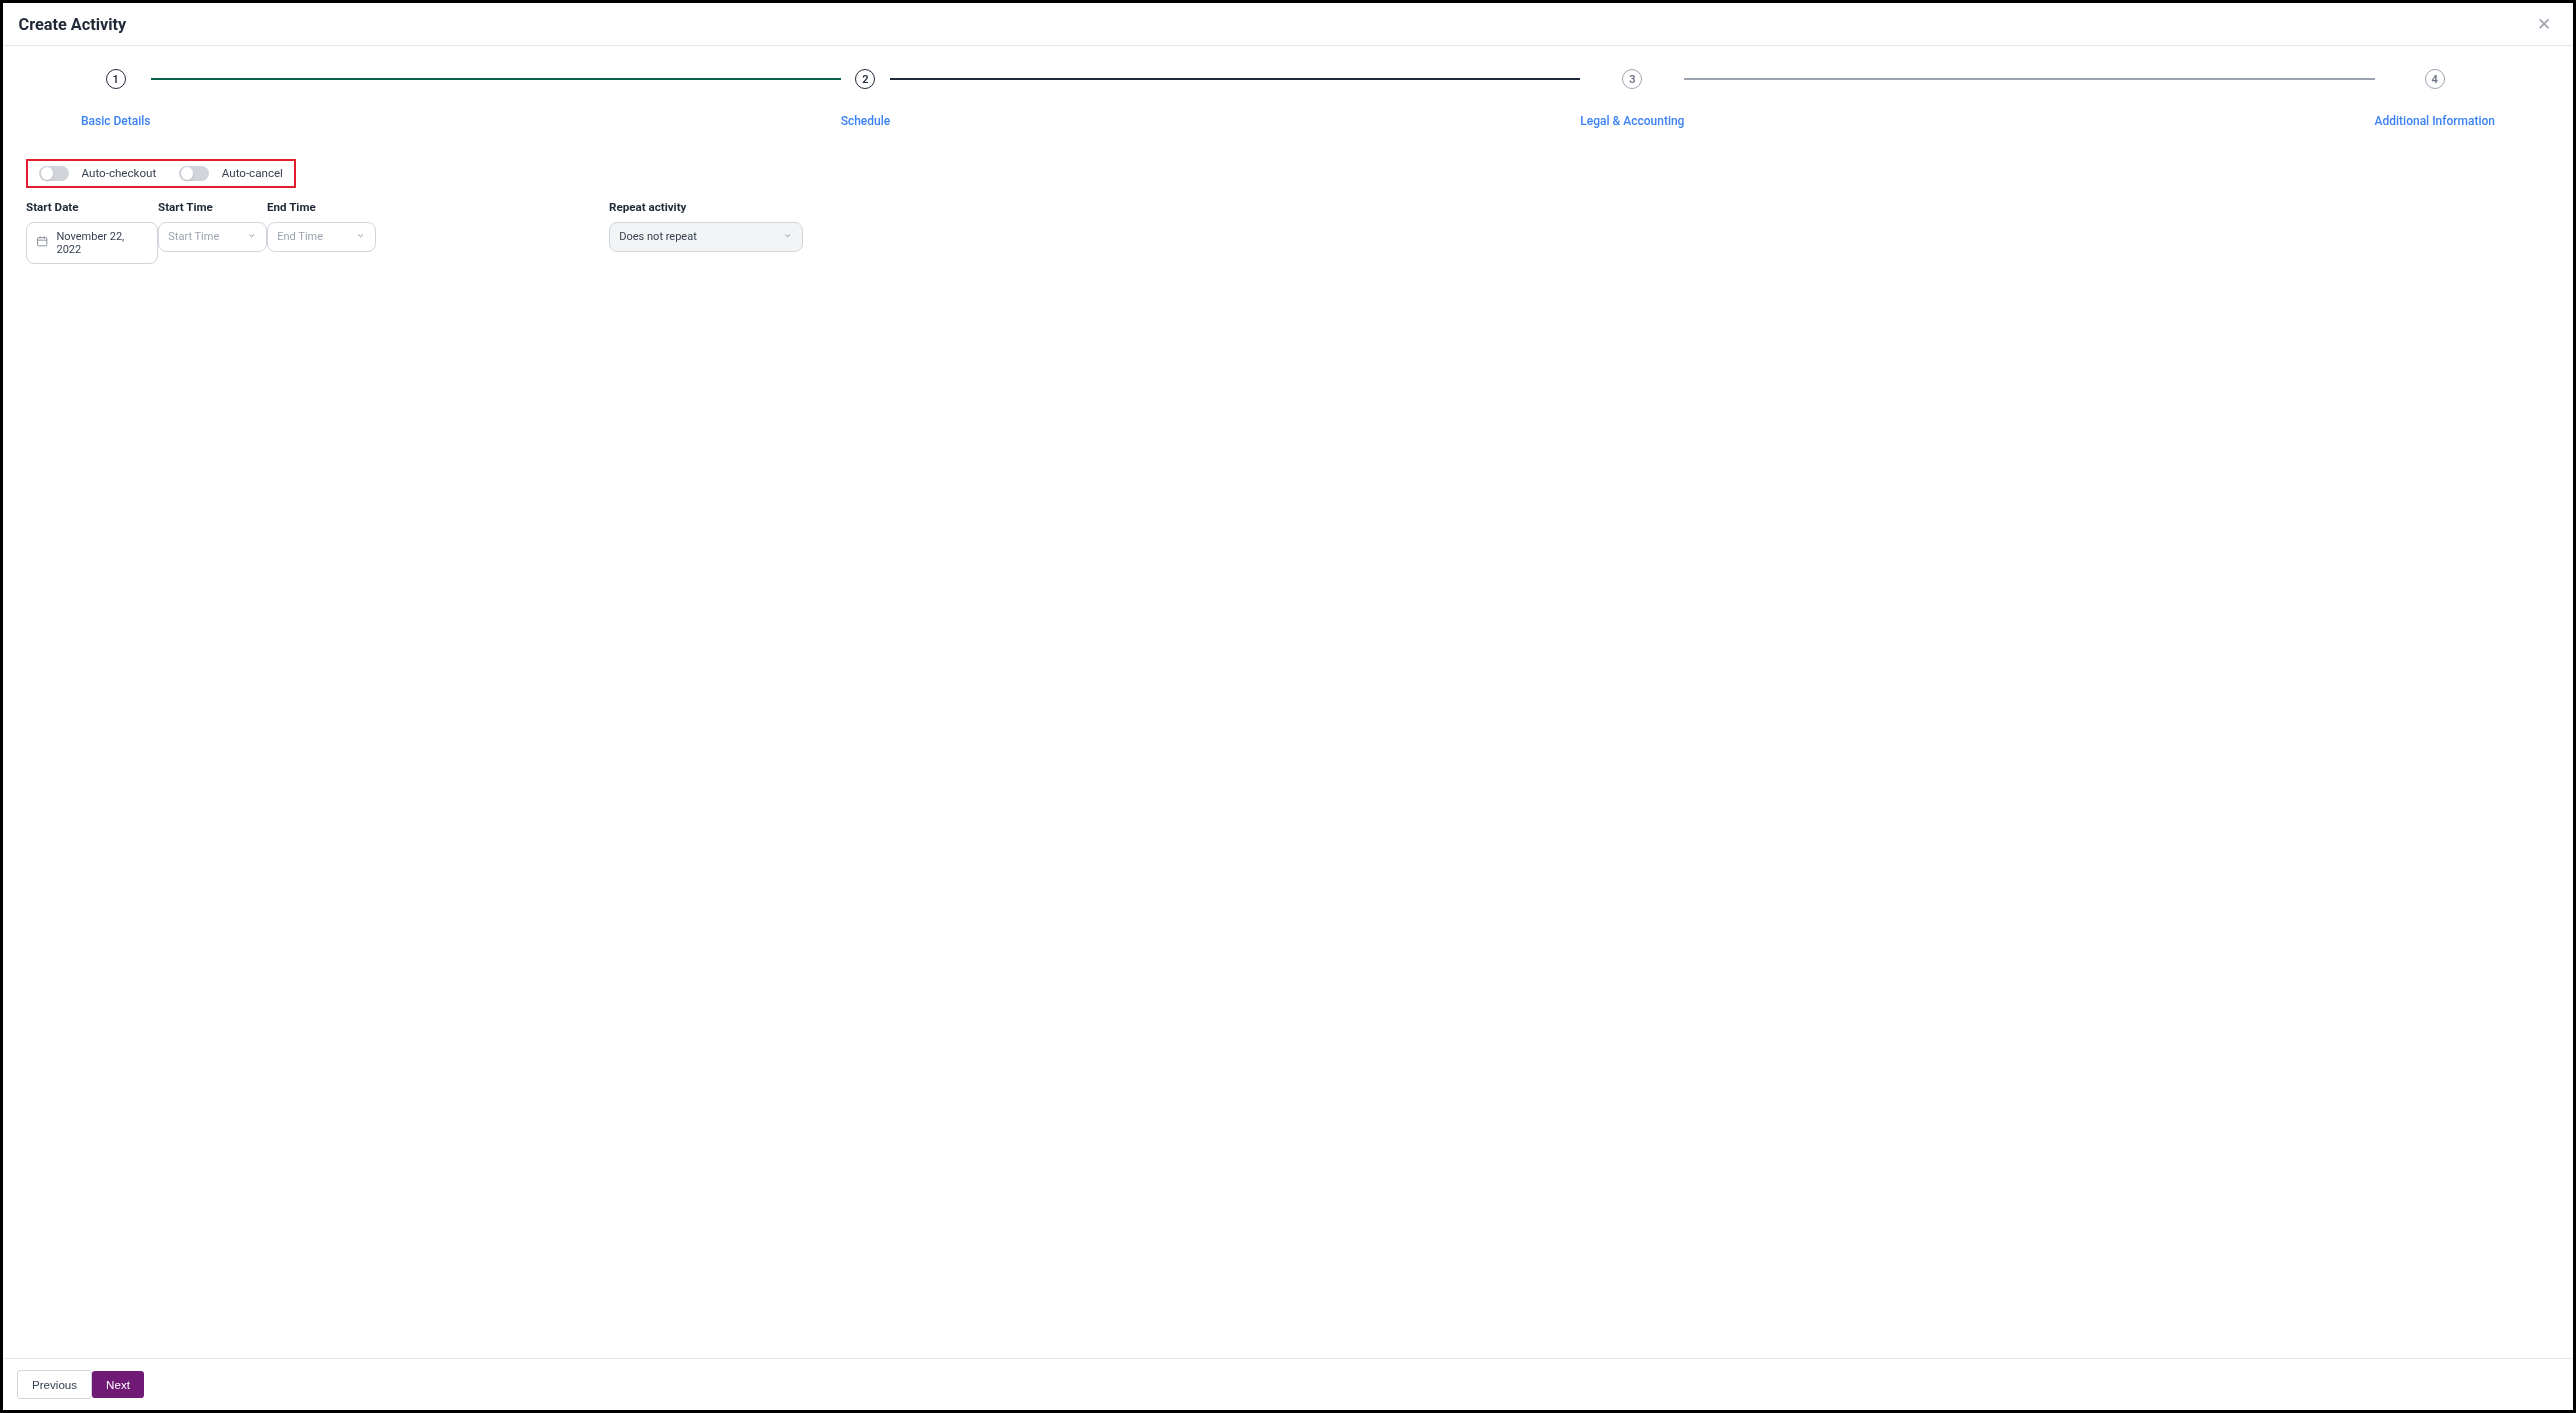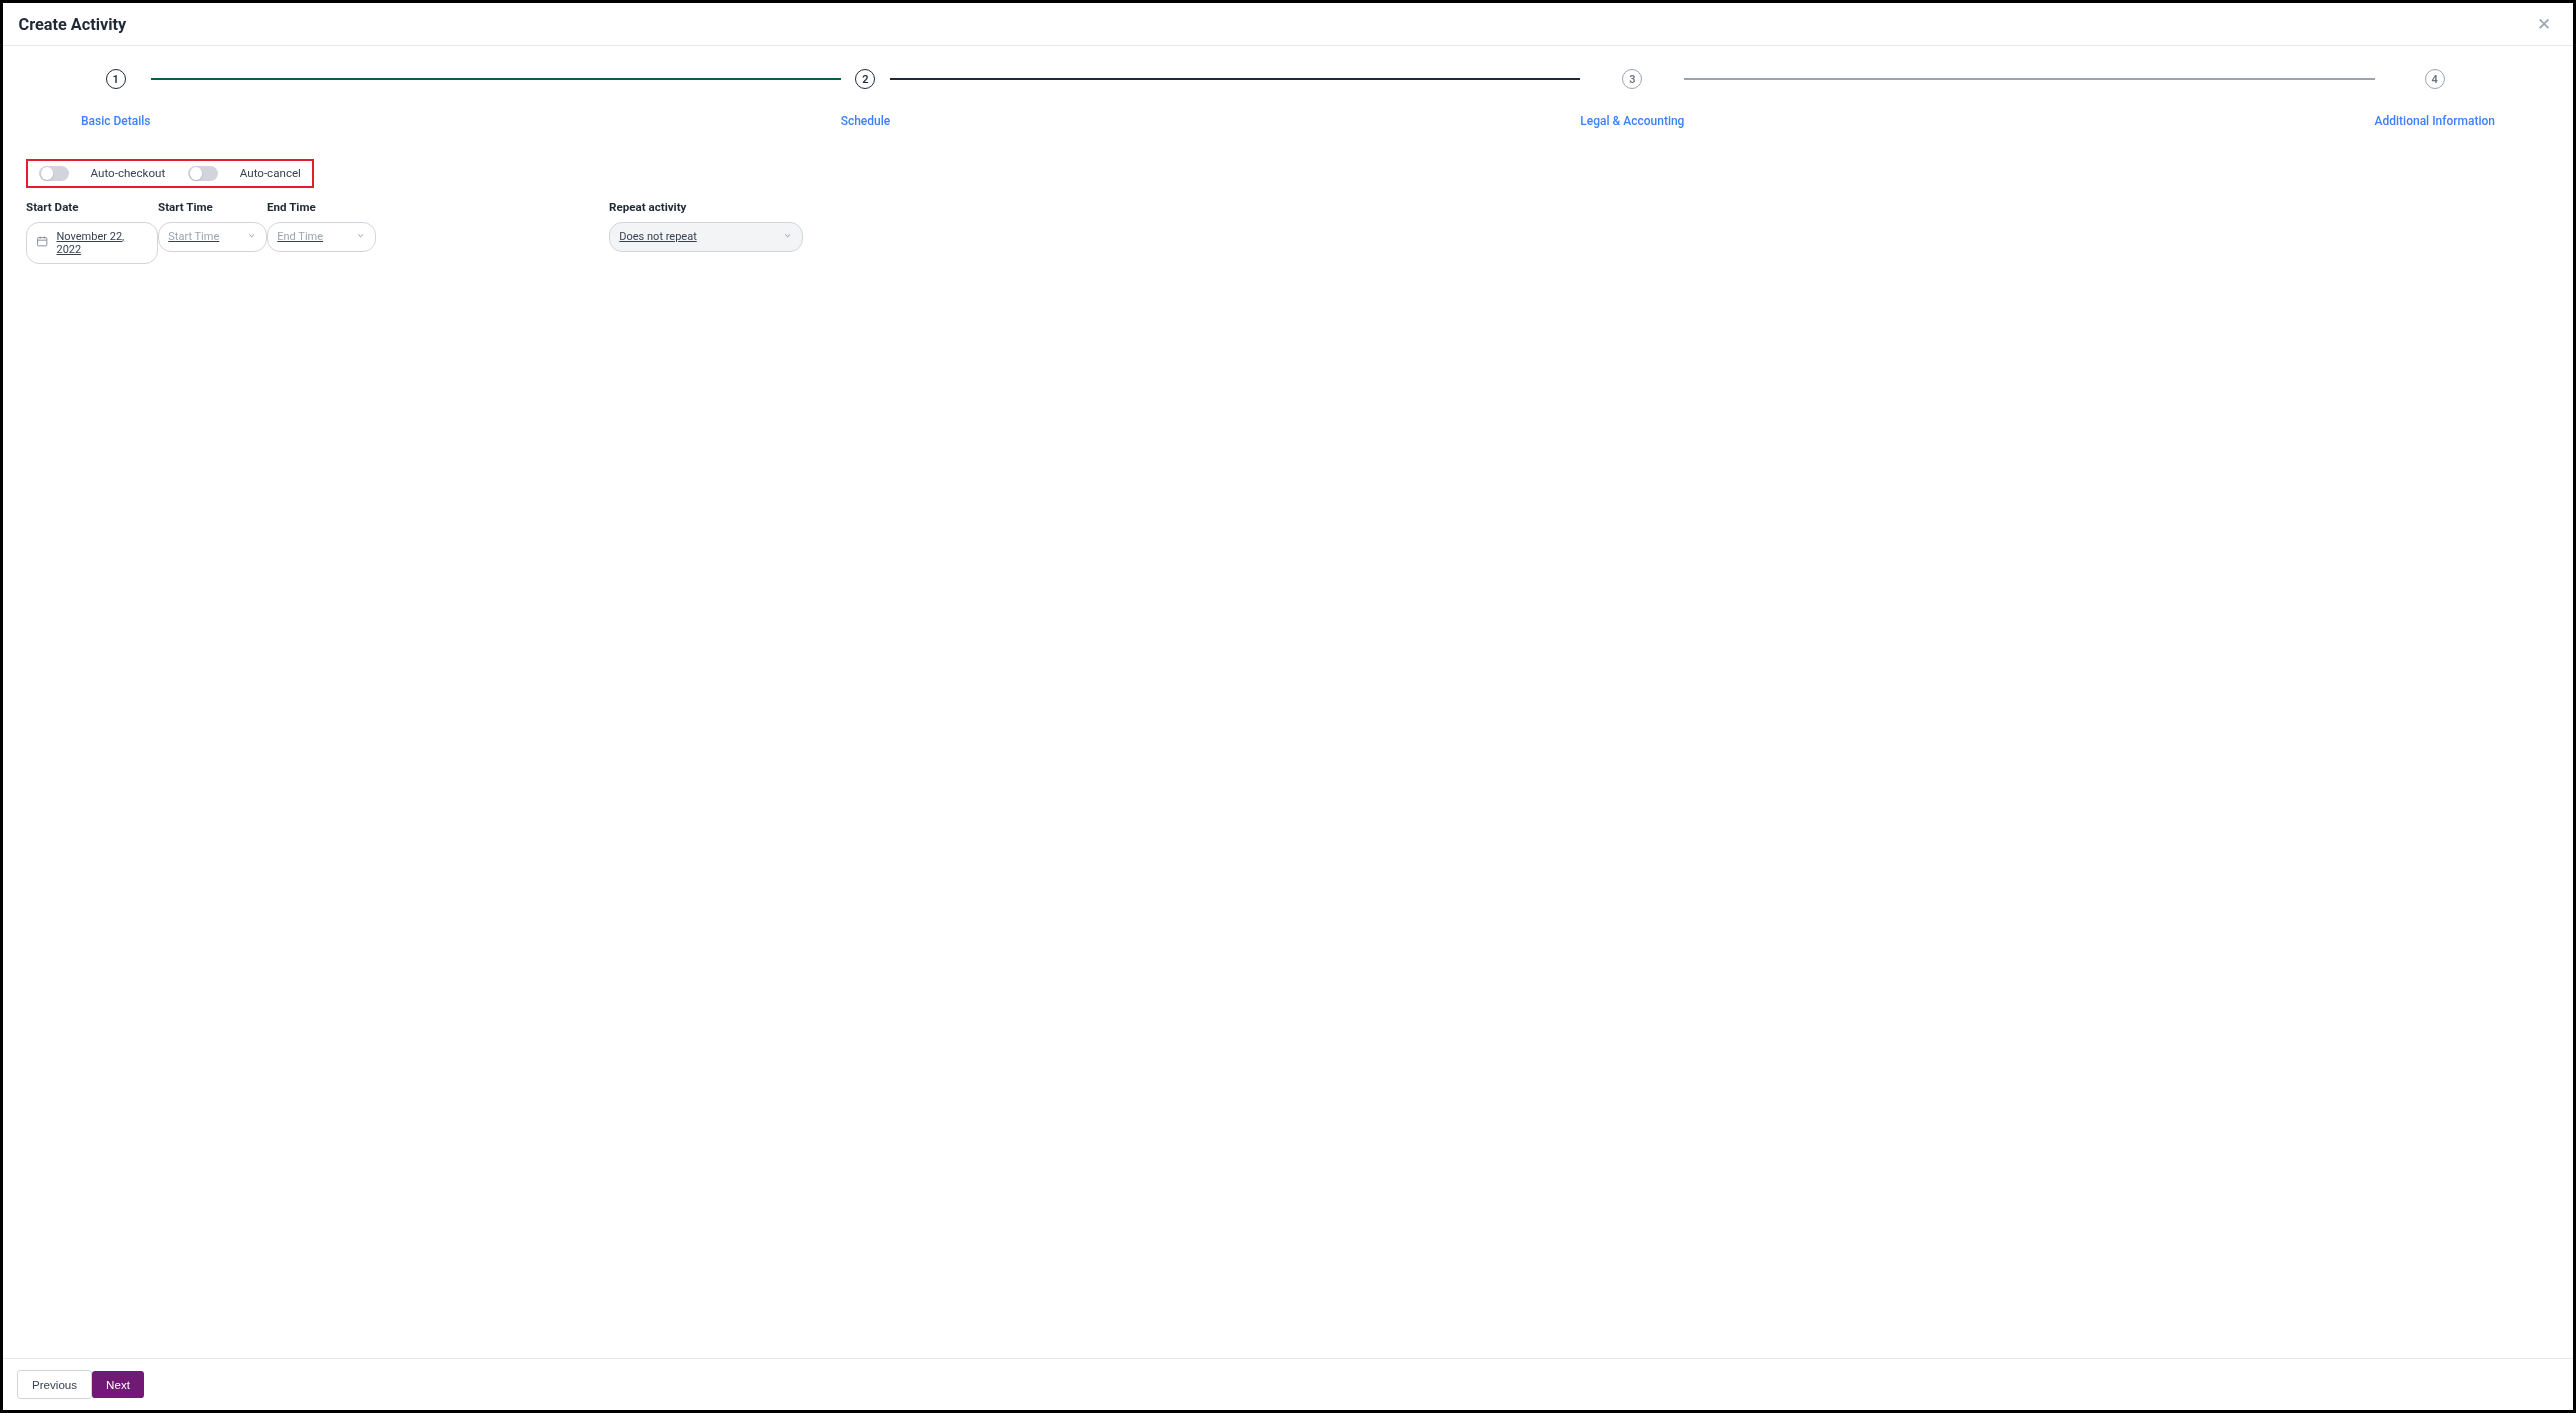--- a/index.html
+++ b/index.html
@@ -96,21 +96,21 @@
       display: inline-flex;
       align-items: center;
       gap: 23px;
       border: 2.3px solid #e11d2e;
       padding: 4.7px 11px;
       margin-bottom: 12.4px;
     }
     .toggle-group {
       display: flex;
       align-items: center;
-      gap: 22px;
+      gap: 13px;
     }
     .toggle-switch {
       width: 29.5px;
       height: 15.5px;
       border-radius: 776px;
       background: #d1d5db;
       position: relative;
       cursor: pointer;
     }
     .toggle-knob {
@@ -137,31 +137,30 @@
       flex-direction: column;
     }
     .form-label {
       font-size: 11.6px;
       font-weight: 700;
       color: #1f2937;
       margin-bottom: 7.8px;
     }
     .input-box {
       border: 0.8px solid #d1d5db;
-      border-radius: 13px;
+      border-radius: 8px;
       padding: 7px 9.3px;
       font-size: 11px;
       color: #374151;
       display: flex;
       align-items: center;
       gap: 7.8px;
       background: #fff;
       cursor: pointer;
       min-height: 29.5px;
-      text-decoration: underline;
     }
     .input-box.select {
       justify-content: space-between;
     }
     .input-box .placeholder {
       color: #9ca3af;
     }
     .input-box.repeat-select {
       background: #f3f4f6;
       width: 194px;

